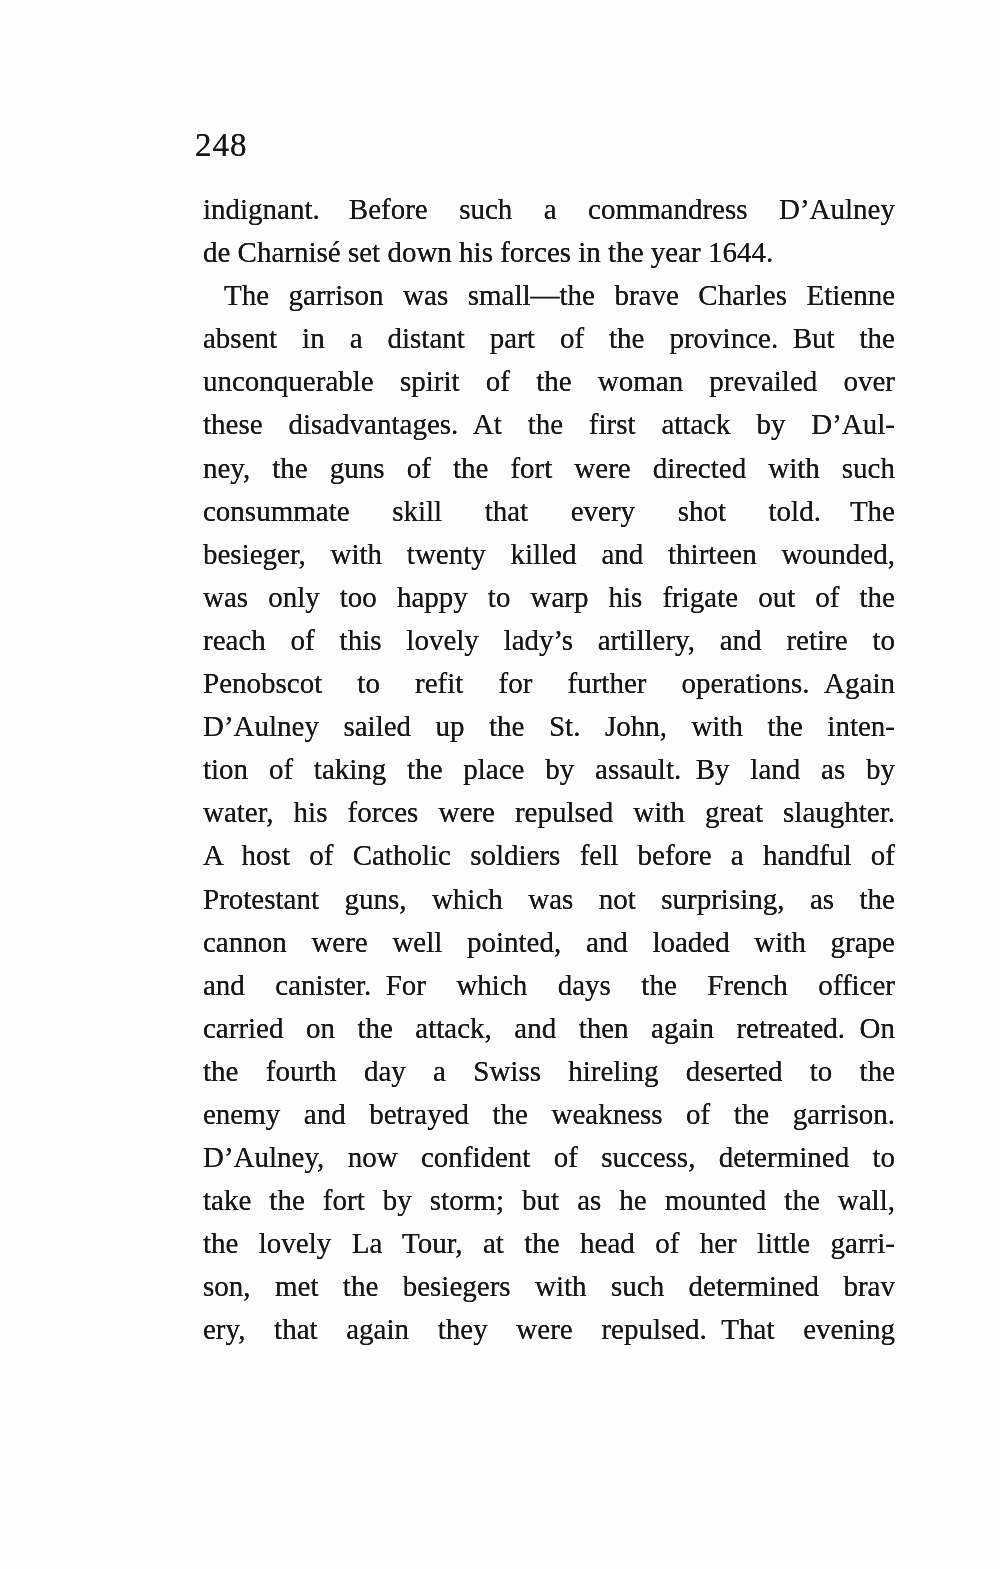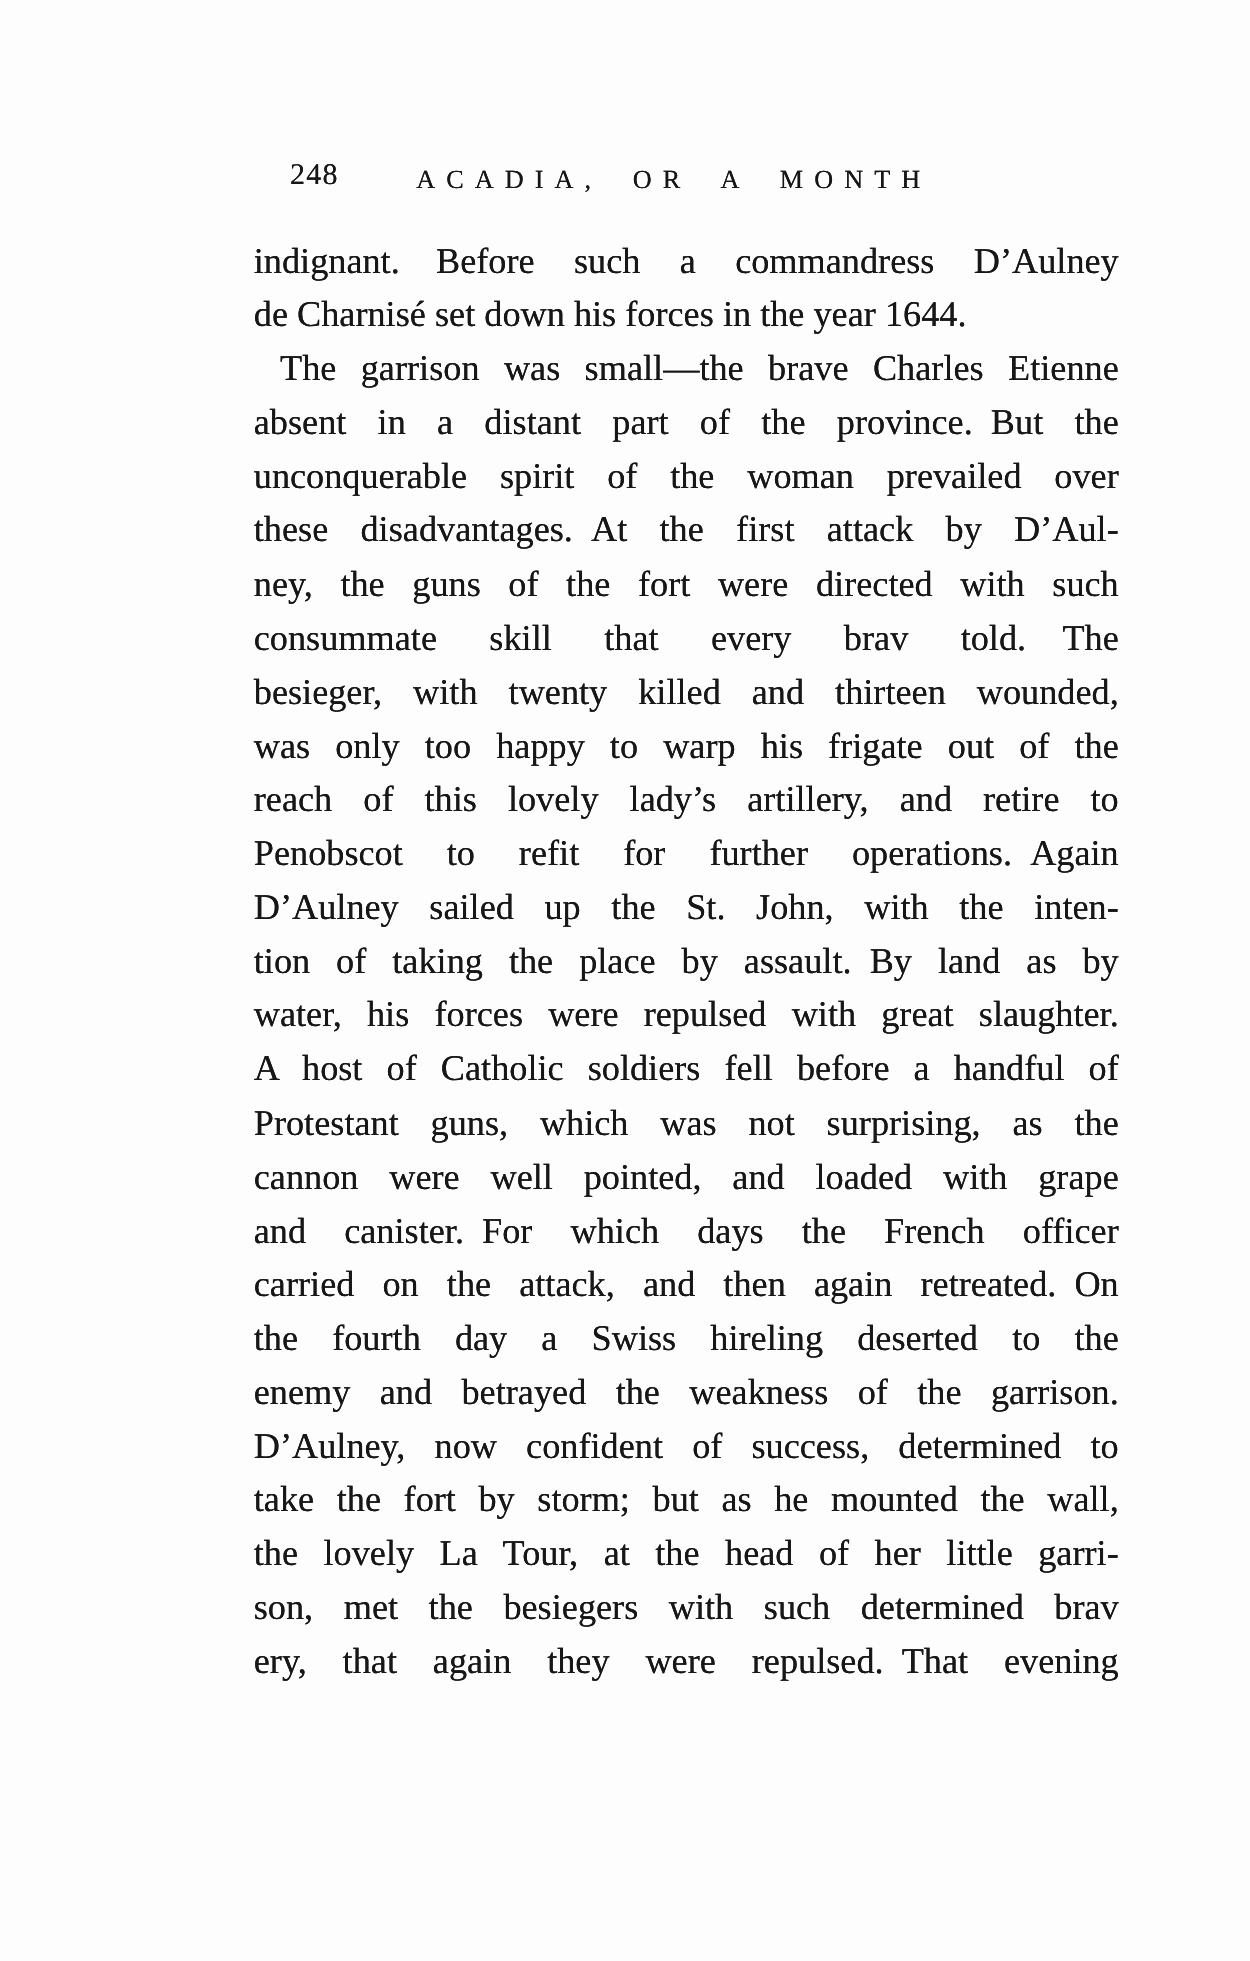--- a/index.html
+++ b/index.html
@@ -21,24 +21,23 @@
     position: absolute;
     left: 193px;
     top: 127px;
     width: 692px;
     height: 34px;
   }
   .page-num {
     position: absolute;
     left: 2px;
     top: 0;
-    font-size: 24px;
+    font-size: 33px;
     letter-spacing: 1px;
     text-shadow: 0 0 0.5px currentColor;
-    margin-left: 37px;
   }
   .running-title {
     position: absolute;
     left: 0;
     right: 0;
     top: 4px;
     text-align: center;
     font-size: 21px;
     letter-spacing: 0.42em;
     word-spacing: 0.50em;
@@ -69,31 +68,30 @@
   .tline.indent {
     padding-left: 21px;
   }
 </style>
 </head>
 <body>
 
 <div class="page">
   <div class="header">
     <span class="page-num">248</span>
-    <div class="running-title">ACADIA, OR A MONTH</div>
   </div>
   <div class="body-text" id="bodyText">
       <div class="tline">indignant. Before such a commandress D’Aulney</div>
       <div class="tline pend">de Charnisé set down his forces in the year 1644.</div>
       <div class="tline indent">The garrison was small—the brave Charles Etienne</div>
       <div class="tline">absent in a distant part of the province. But the</div>
       <div class="tline">unconquerable spirit of the woman prevailed over</div>
       <div class="tline">these disadvantages. At the first attack by D’Aul-</div>
       <div class="tline">ney, the guns of the fort were directed with such</div>
-      <div class="tline">consummate skill that every brav told. The</div>
+      <div class="tline">consummate skill that every shot told. The</div>
       <div class="tline">besieger, with twenty killed and thirteen wounded,</div>
       <div class="tline">was only too happy to warp his frigate out of the</div>
       <div class="tline">reach of this lovely lady’s artillery, and retire to</div>
       <div class="tline">Penobscot to refit for further operations. Again</div>
       <div class="tline">D’Aulney sailed up the St. John, with the inten-</div>
       <div class="tline">tion of taking the place by assault. By land as by</div>
       <div class="tline">water, his forces were repulsed with great slaughter.</div>
       <div class="tline">A host of Catholic soldiers fell before a handful of</div>
       <div class="tline">Protestant guns, which was not surprising, as the</div>
       <div class="tline">cannon were well pointed, and loaded with grape</div>

